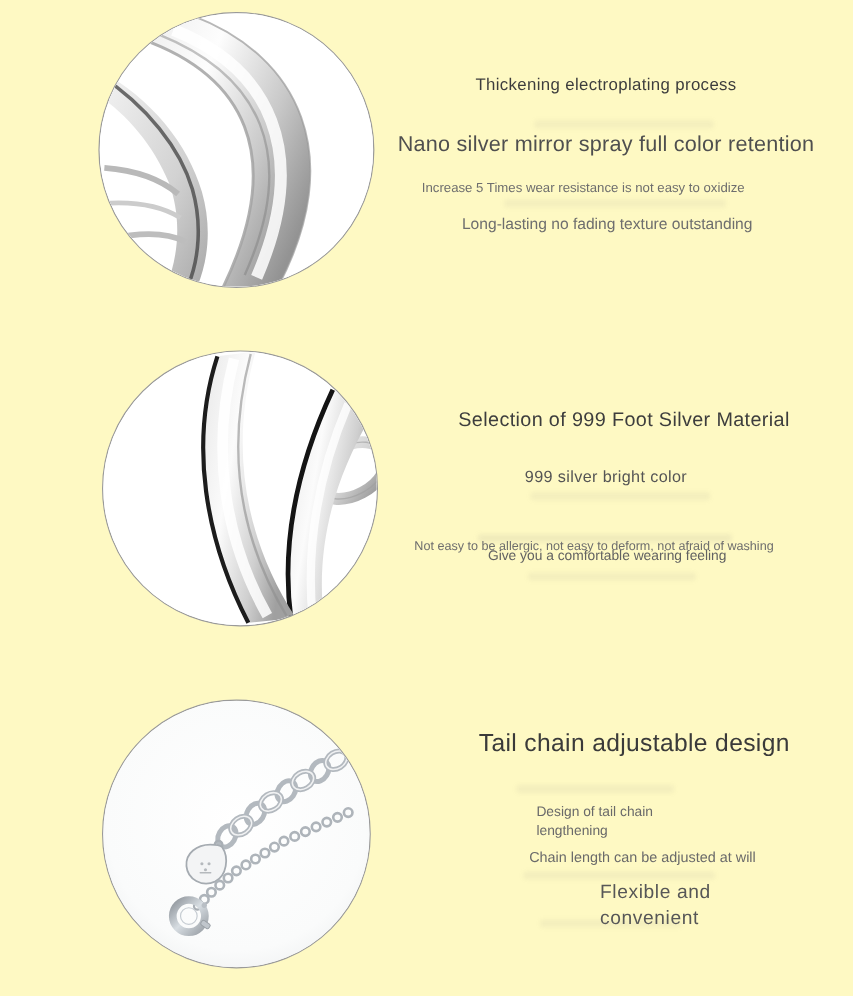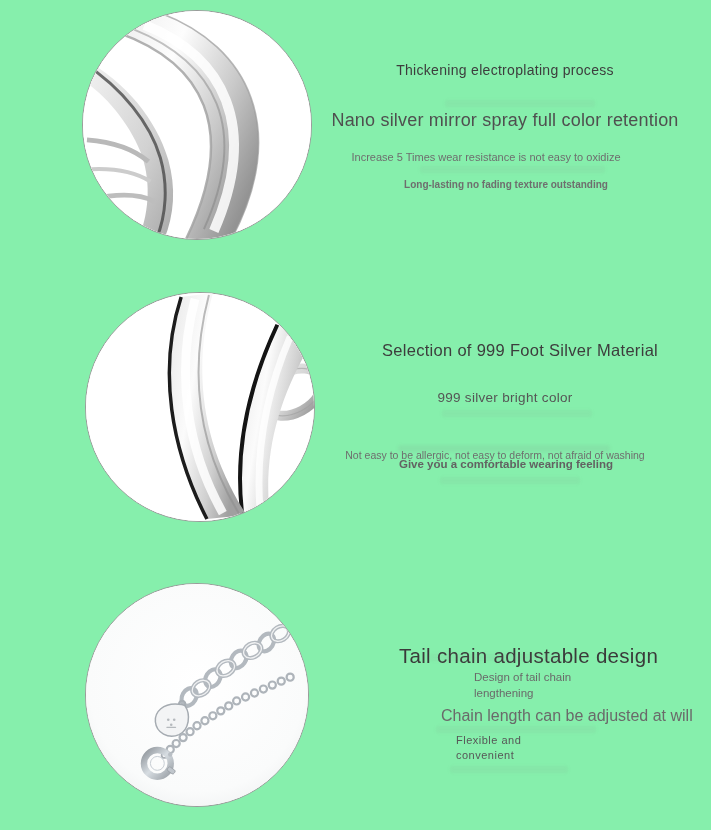--- a/index.html
+++ b/index.html
@@ -1,48 +1,48 @@
 <!DOCTYPE html>
 <html><head>
 <meta charset="utf-8">
 <style>
   html,body{margin:0;padding:0;background:#ffffff;}
   .canvas{
-    position:relative;width:711px;height:830px;background:#86efac;overflow:hidden;
+    position:relative;width:711px;height:830px;background:#fef9c3;overflow:hidden;
     font-family:"Liberation Sans", sans-serif;
   }
   .photo-circle{
     position:absolute;border-radius:50%;border:1px solid #9a9a9a;
     overflow:hidden;background:#ffffff;box-sizing:border-box;
   }
   .photo-circle svg{display:block;width:100%;height:100%;}
   .c1{left:82px;top:10px;width:230px;height:230px;}
   .c2{left:85px;top:292px;width:230px;height:230px;}
   .c3{left:85px;top:583px;width:224px;height:224px;}
 
   .txt{position:absolute;white-space:nowrap;}
   .centered{transform:translateX(-50%);}
 
   
   .s1-title{left:505px;top:62px;font-size:14px;color:#3d3d3d;letter-spacing:.3px;}
   .s1-l1{left:505px;top:110px;font-size:18px;color:#4f4f4f;letter-spacing:.2px;}
   .s1-l2{left:486px;top:151px;font-size:11px;color:#6e6e6e;}
-  .s1-l3{left:506px;top:179px;font-size:10px;color:#6e6e6e;font-weight:bold;}
+  .s1-l3{left:506px;top:179px;font-size:13px;color:#6e6e6e;}
 
   
   .s2-title{left:520px;top:341px;font-size:16.5px;color:#3d3d3d;letter-spacing:.3px;}
   .s2-l1{left:505px;top:390px;font-size:13.5px;color:#555555;letter-spacing:.3px;text-align:center;}
   .s2-l2{left:495px;top:449px;font-size:10.5px;color:#6e6e6e;}
-  .s2-l3{left:506px;top:458px;font-size:11.5px;color:#626262;font-weight:bold;}
-
-  
-  .s3-title{left:399px;top:644px;font-size:20.5px;color:#3a3a3a;letter-spacing:.3px;}
-  .s3-l1{left:474px;top:670px;font-size:11.5px;color:#6a6a6a;white-space:normal;width:132px;line-height:1.35;}
-  .s3-l2{left:441px;top:707px;font-size:16px;color:#6a6a6a;}
-  .s3-l3{left:456px;top:733px;font-size:11px;color:#575757;white-space:normal;width:112px;line-height:1.35;letter-spacing:.5px;}
+  .s2-l3{left:506px;top:458px;font-size:11.5px;color:#626262;}
+
+  
+  .s3-title{left:399px;top:608px;font-size:20.5px;color:#3a3a3a;letter-spacing:.3px;}
+  .s3-l1{left:447px;top:670px;font-size:11.5px;color:#6a6a6a;white-space:normal;width:132px;line-height:1.35;}
+  .s3-l2{left:441px;top:707px;font-size:12px;color:#6a6a6a;}
+  .s3-l3{left:500px;top:733px;font-size:16px;color:#575757;white-space:normal;width:112px;line-height:1.35;letter-spacing:.5px;}
 
   
   .smudge{position:absolute;height:7px;background:rgba(125,125,125,0.08);border-radius:3px;filter:blur(1.6px);}
   .sm1a{left:445px;top:100px;width:150px;}
   .sm1b{left:420px;top:166px;width:185px;}
   .sm2a{left:442px;top:410px;width:150px;}
   .sm2b{left:398px;top:445px;width:212px;background:rgba(125,125,125,0.10);}
   .sm2c{left:440px;top:477px;width:140px;}
   .sm3a{left:430px;top:654px;width:132px;}
   .sm3b{left:436px;top:726px;width:160px;}

